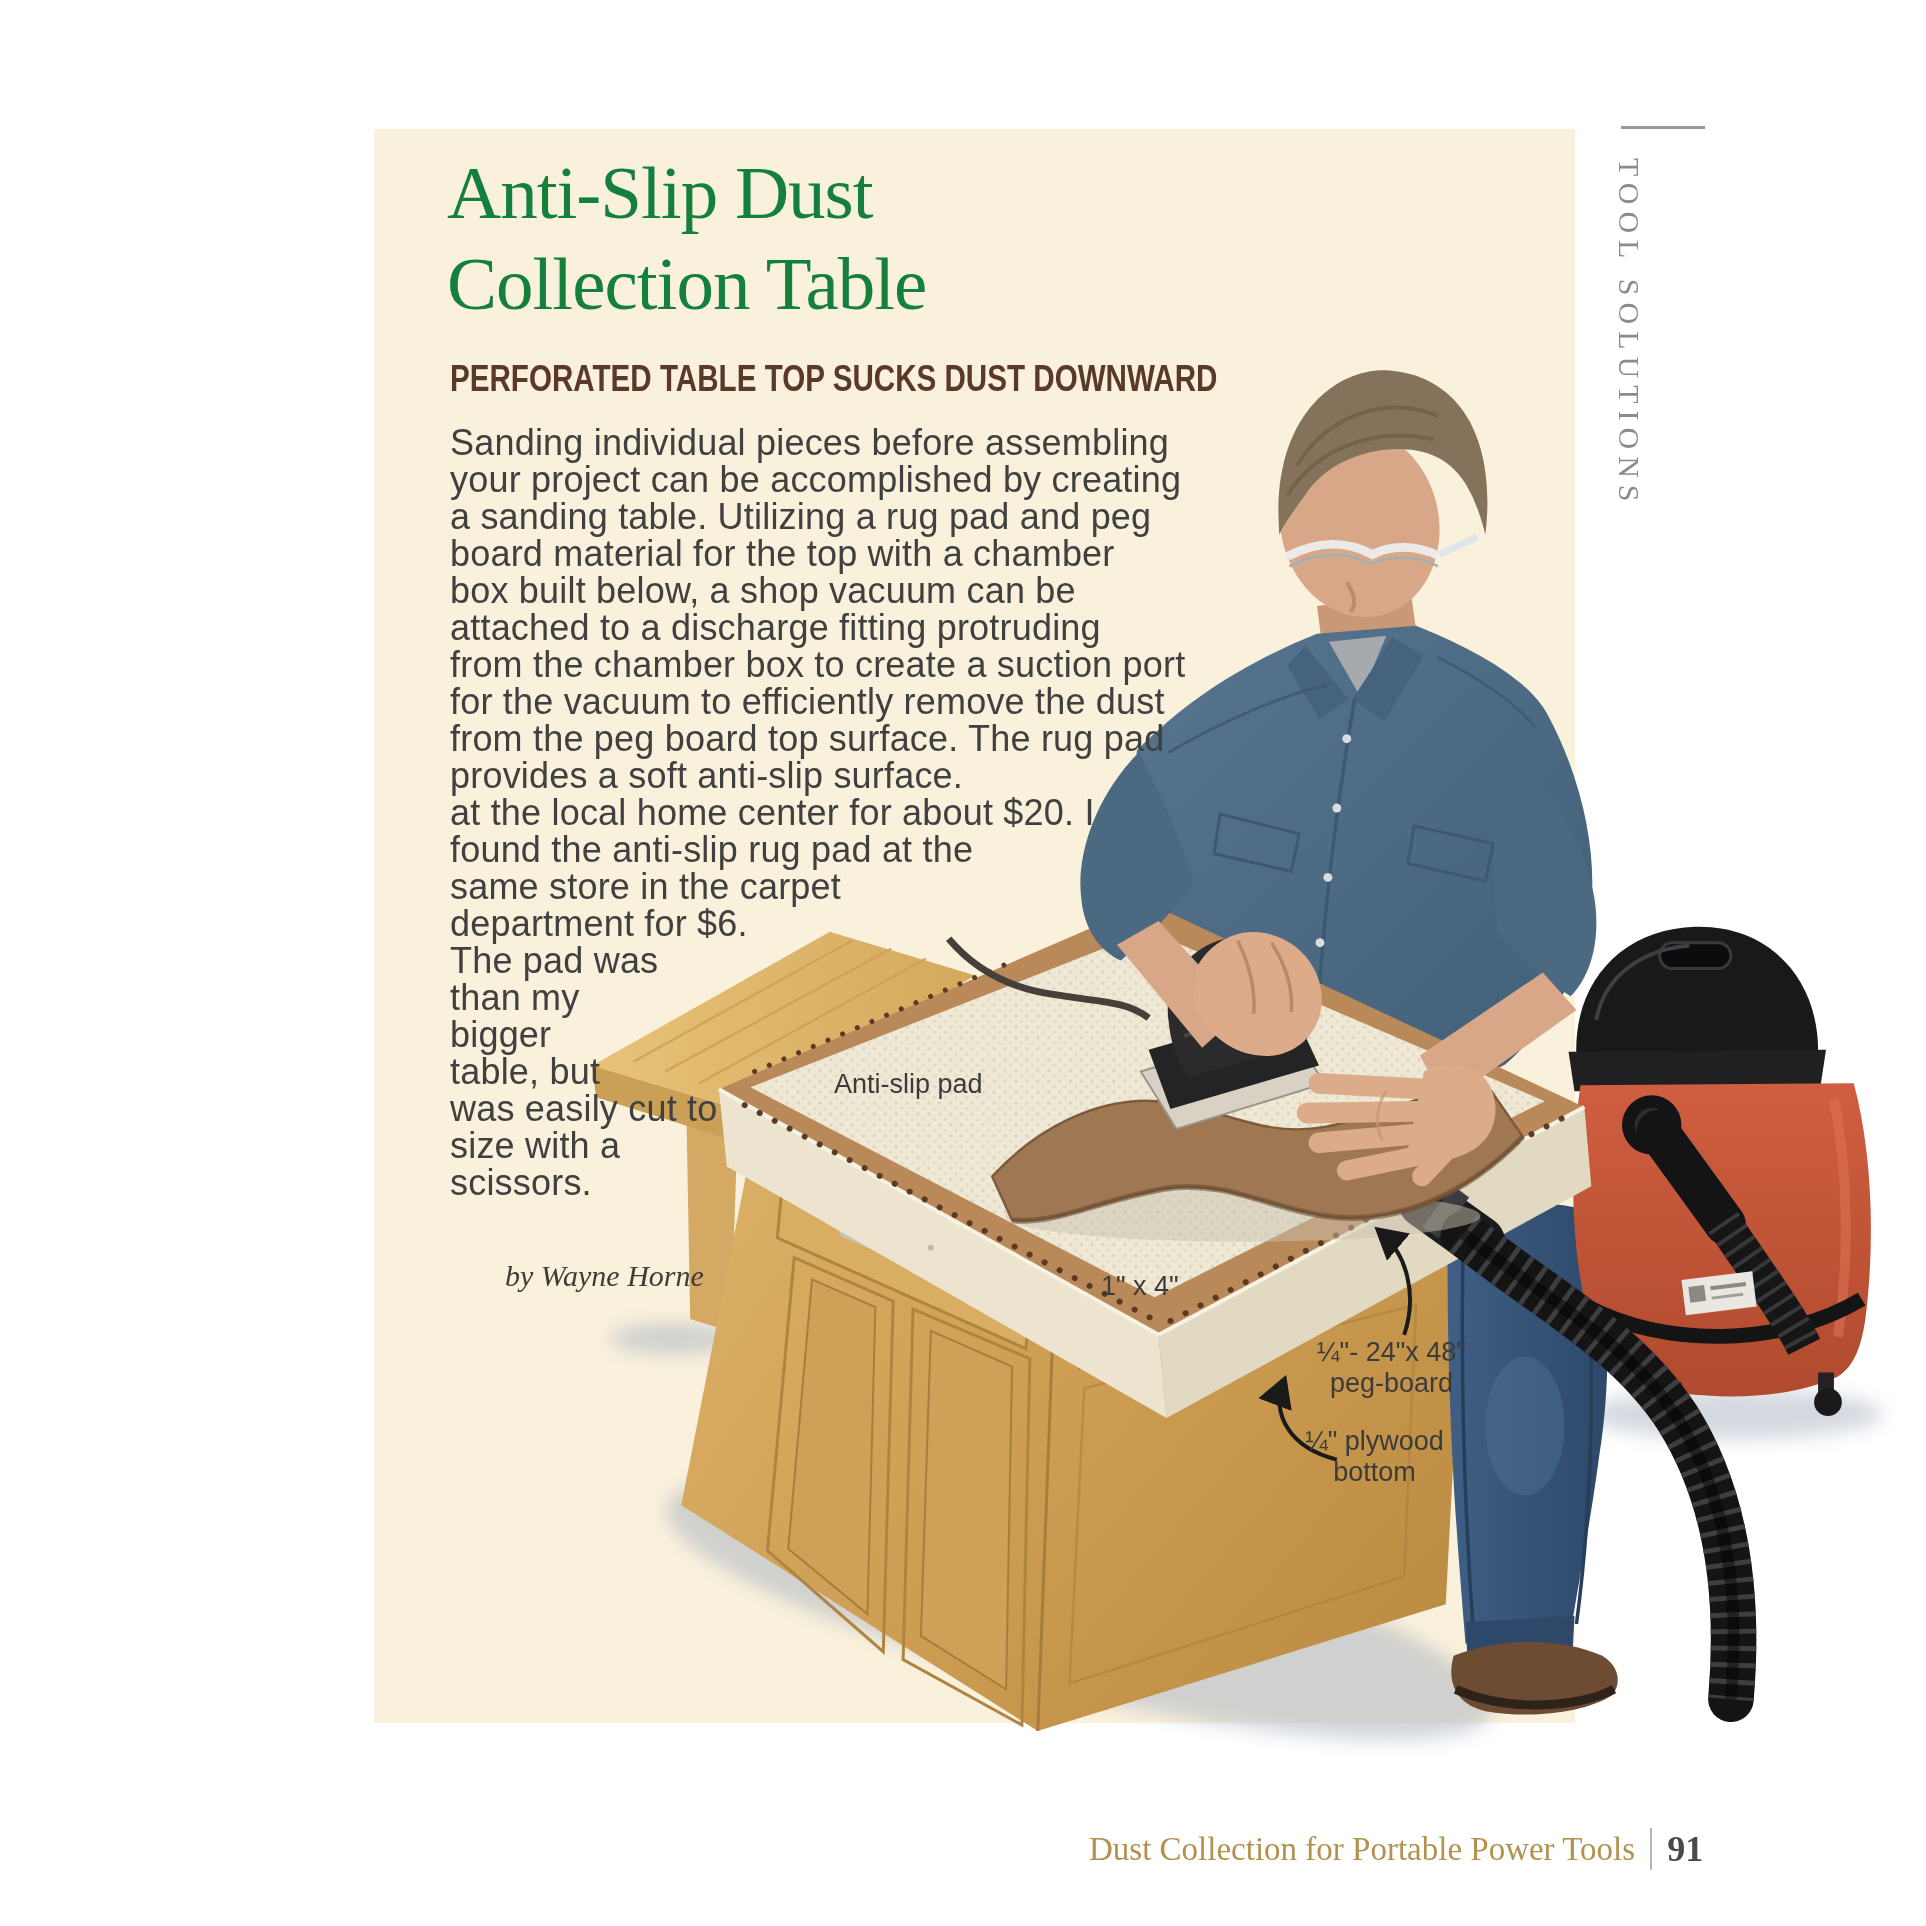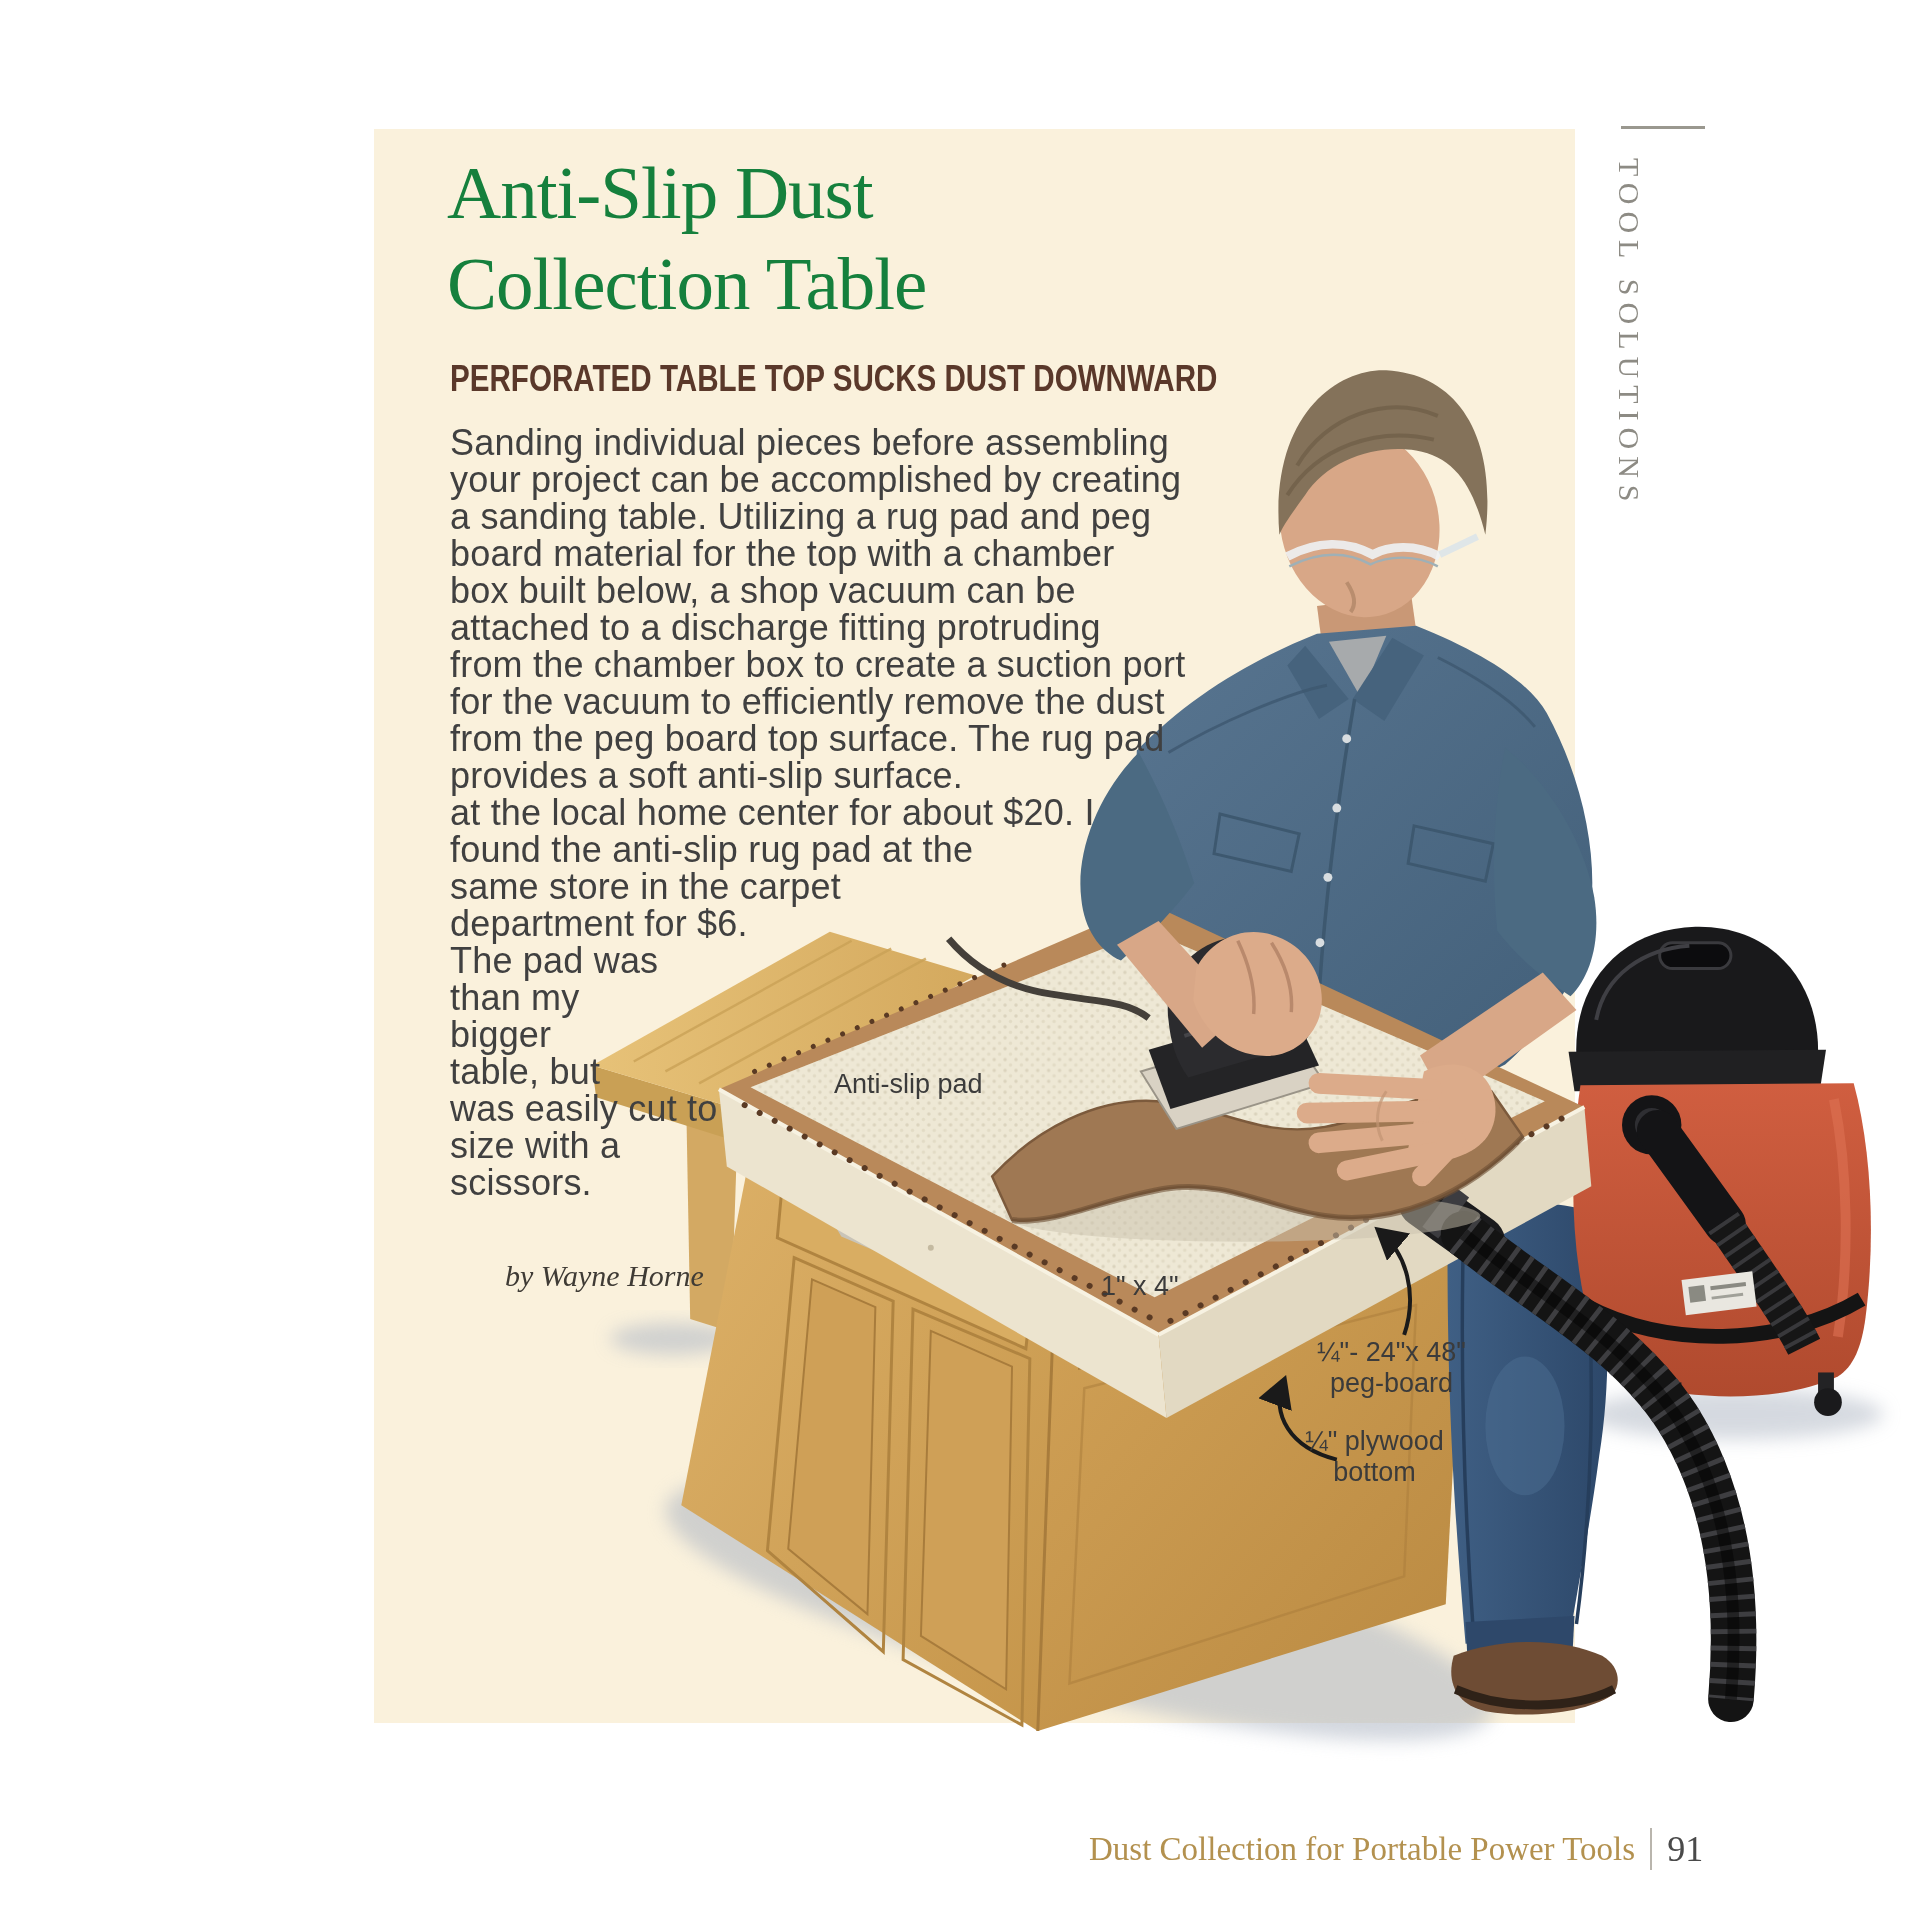--- a/index.html
+++ b/index.html
@@ -43,21 +43,21 @@
   }
   .footer{
     position:absolute;left:1089px;top:1828px;display:flex;align-items:center;gap:15px;
   }
   .footer .book{
     font-family:"Liberation Serif",serif;font-weight:400;
     font-size:33px;color:#b3914f;white-space:nowrap;
   }
   .footer .divider{width:2px;height:42px;background:#b9b5ad;}
   .footer .pageno{
-    font-family:"Liberation Serif",serif;font-weight:400;
+    font-family:"Liberation Serif",serif;font-weight:700;
     font-size:36px;color:#4a4a4a;text-align:right;
   }
   .photo-label{
     position:absolute;font-size:27px;color:#3b3b3b;line-height:31px;
   }
   .photo-label.center{text-align:center;}
   #scene{position:absolute;left:0;top:0;}
 </style>
 </head>
 <body>

